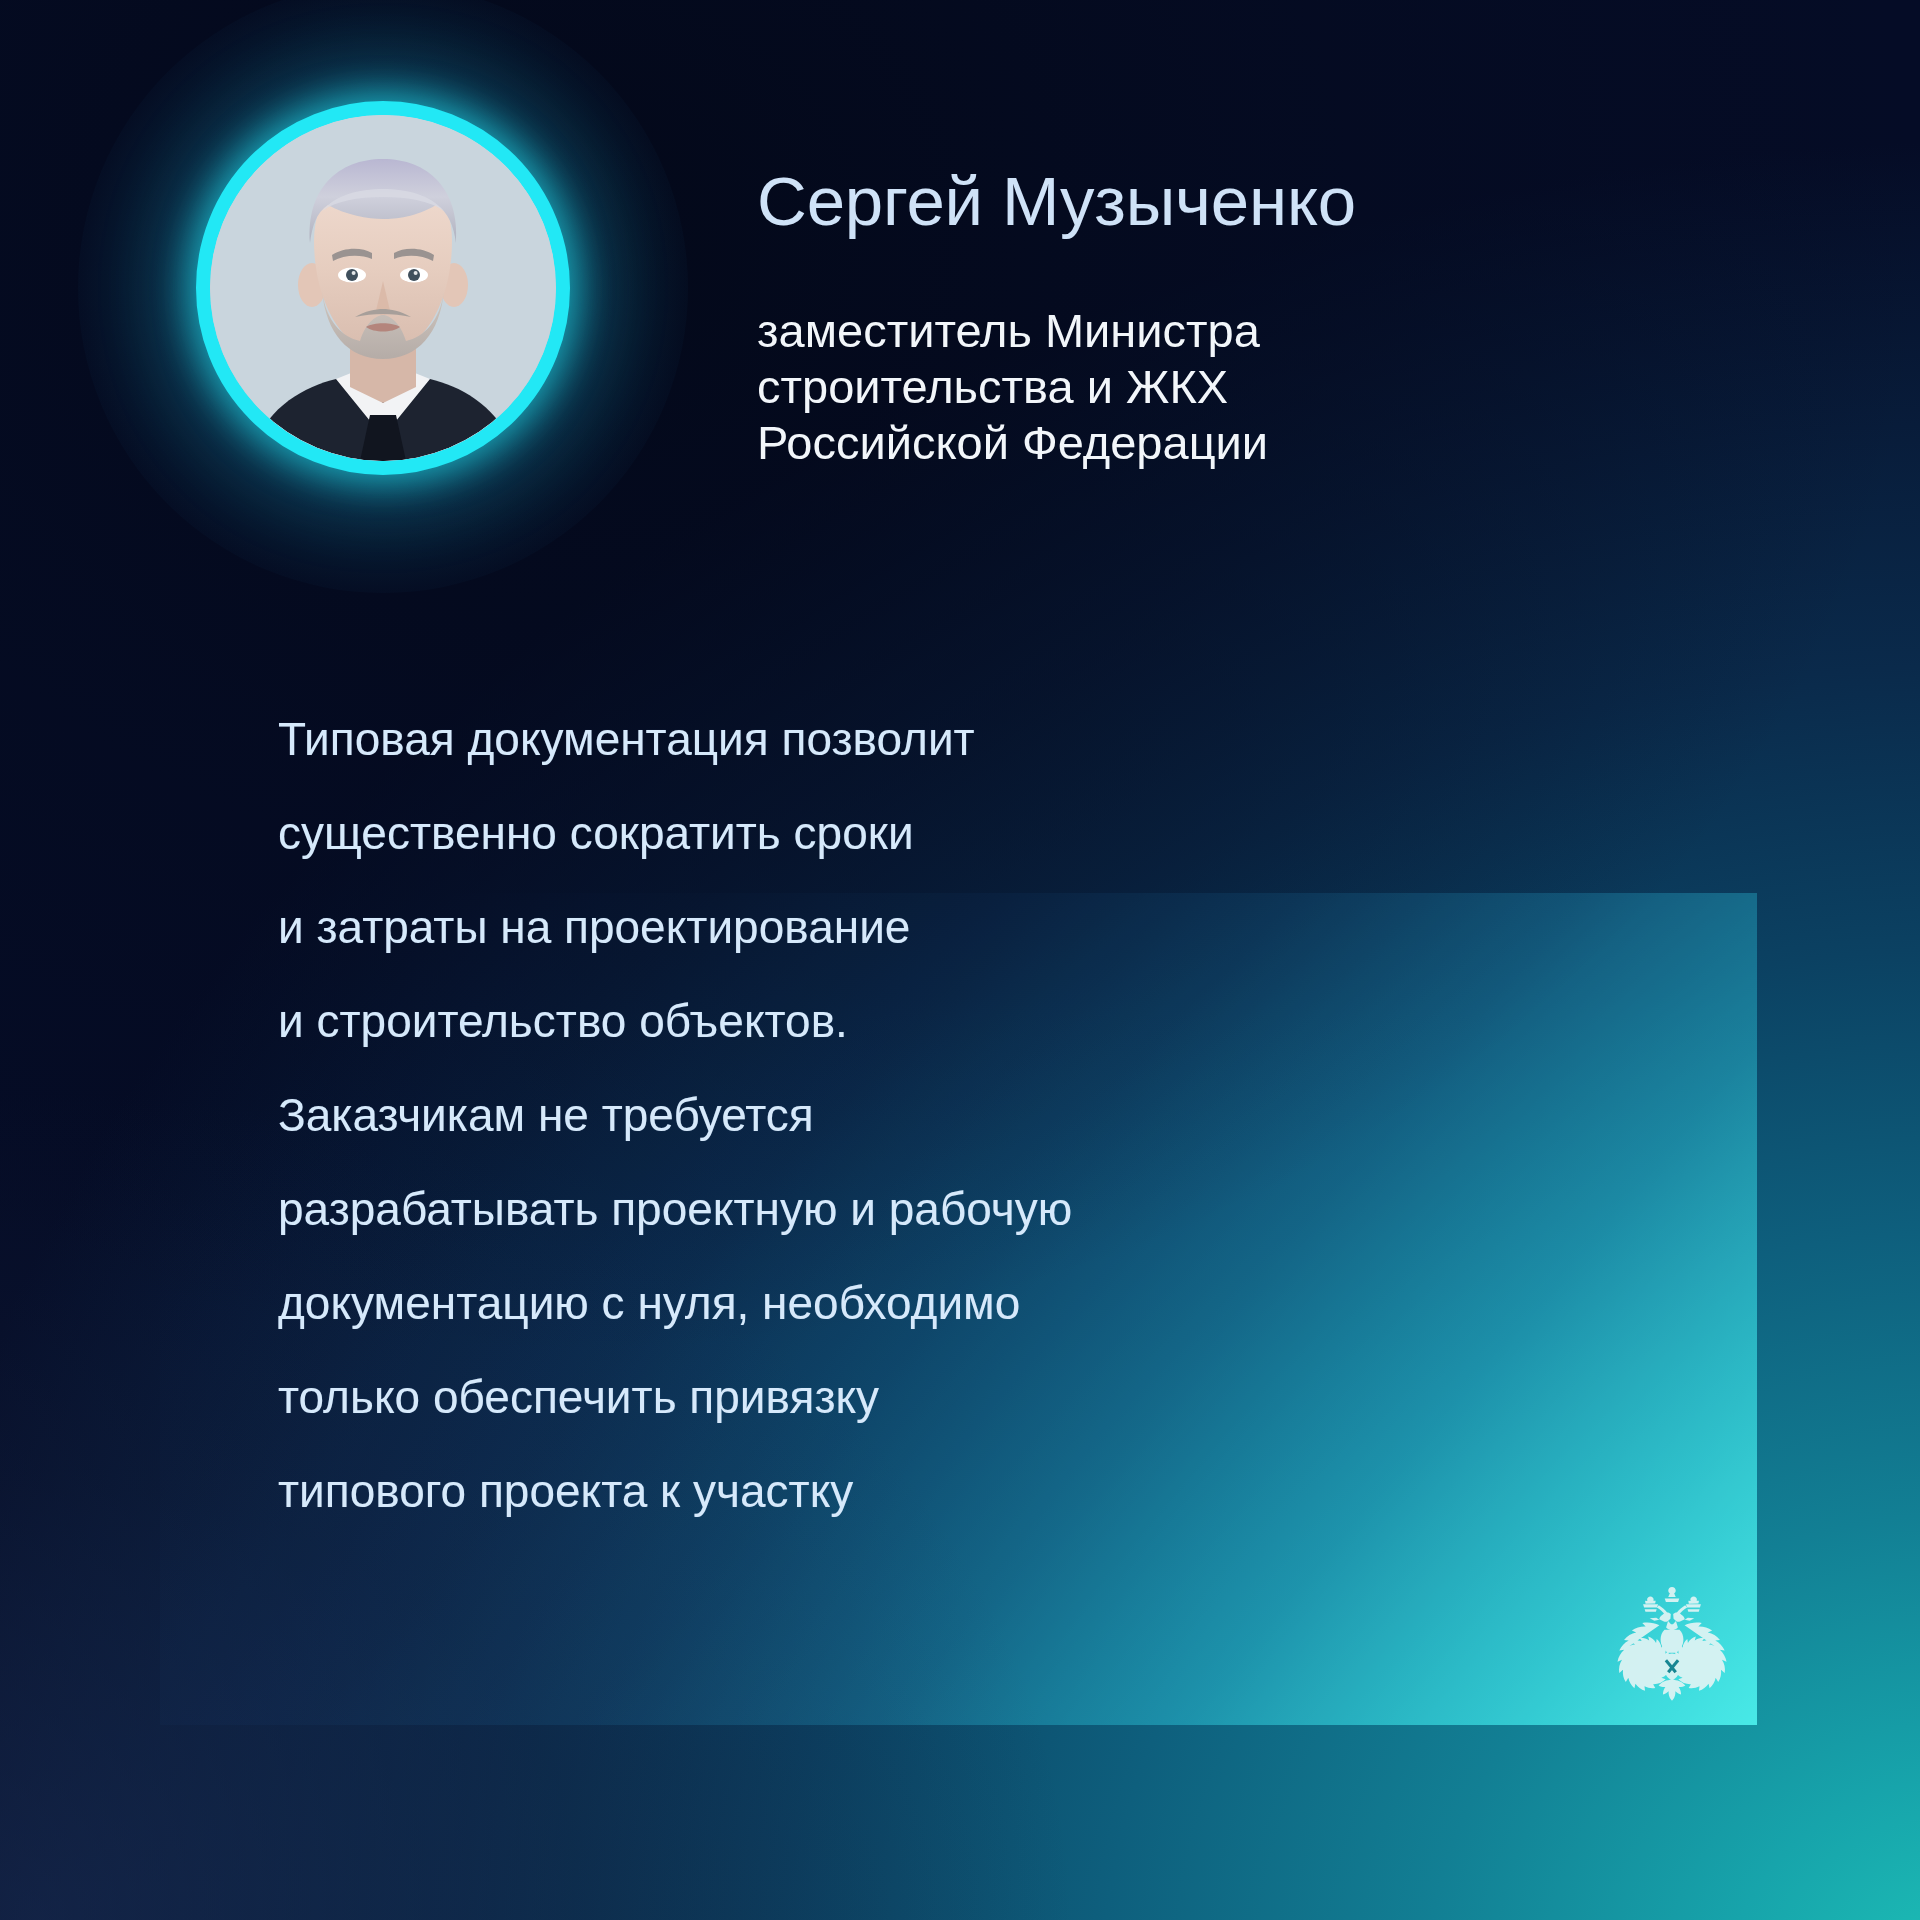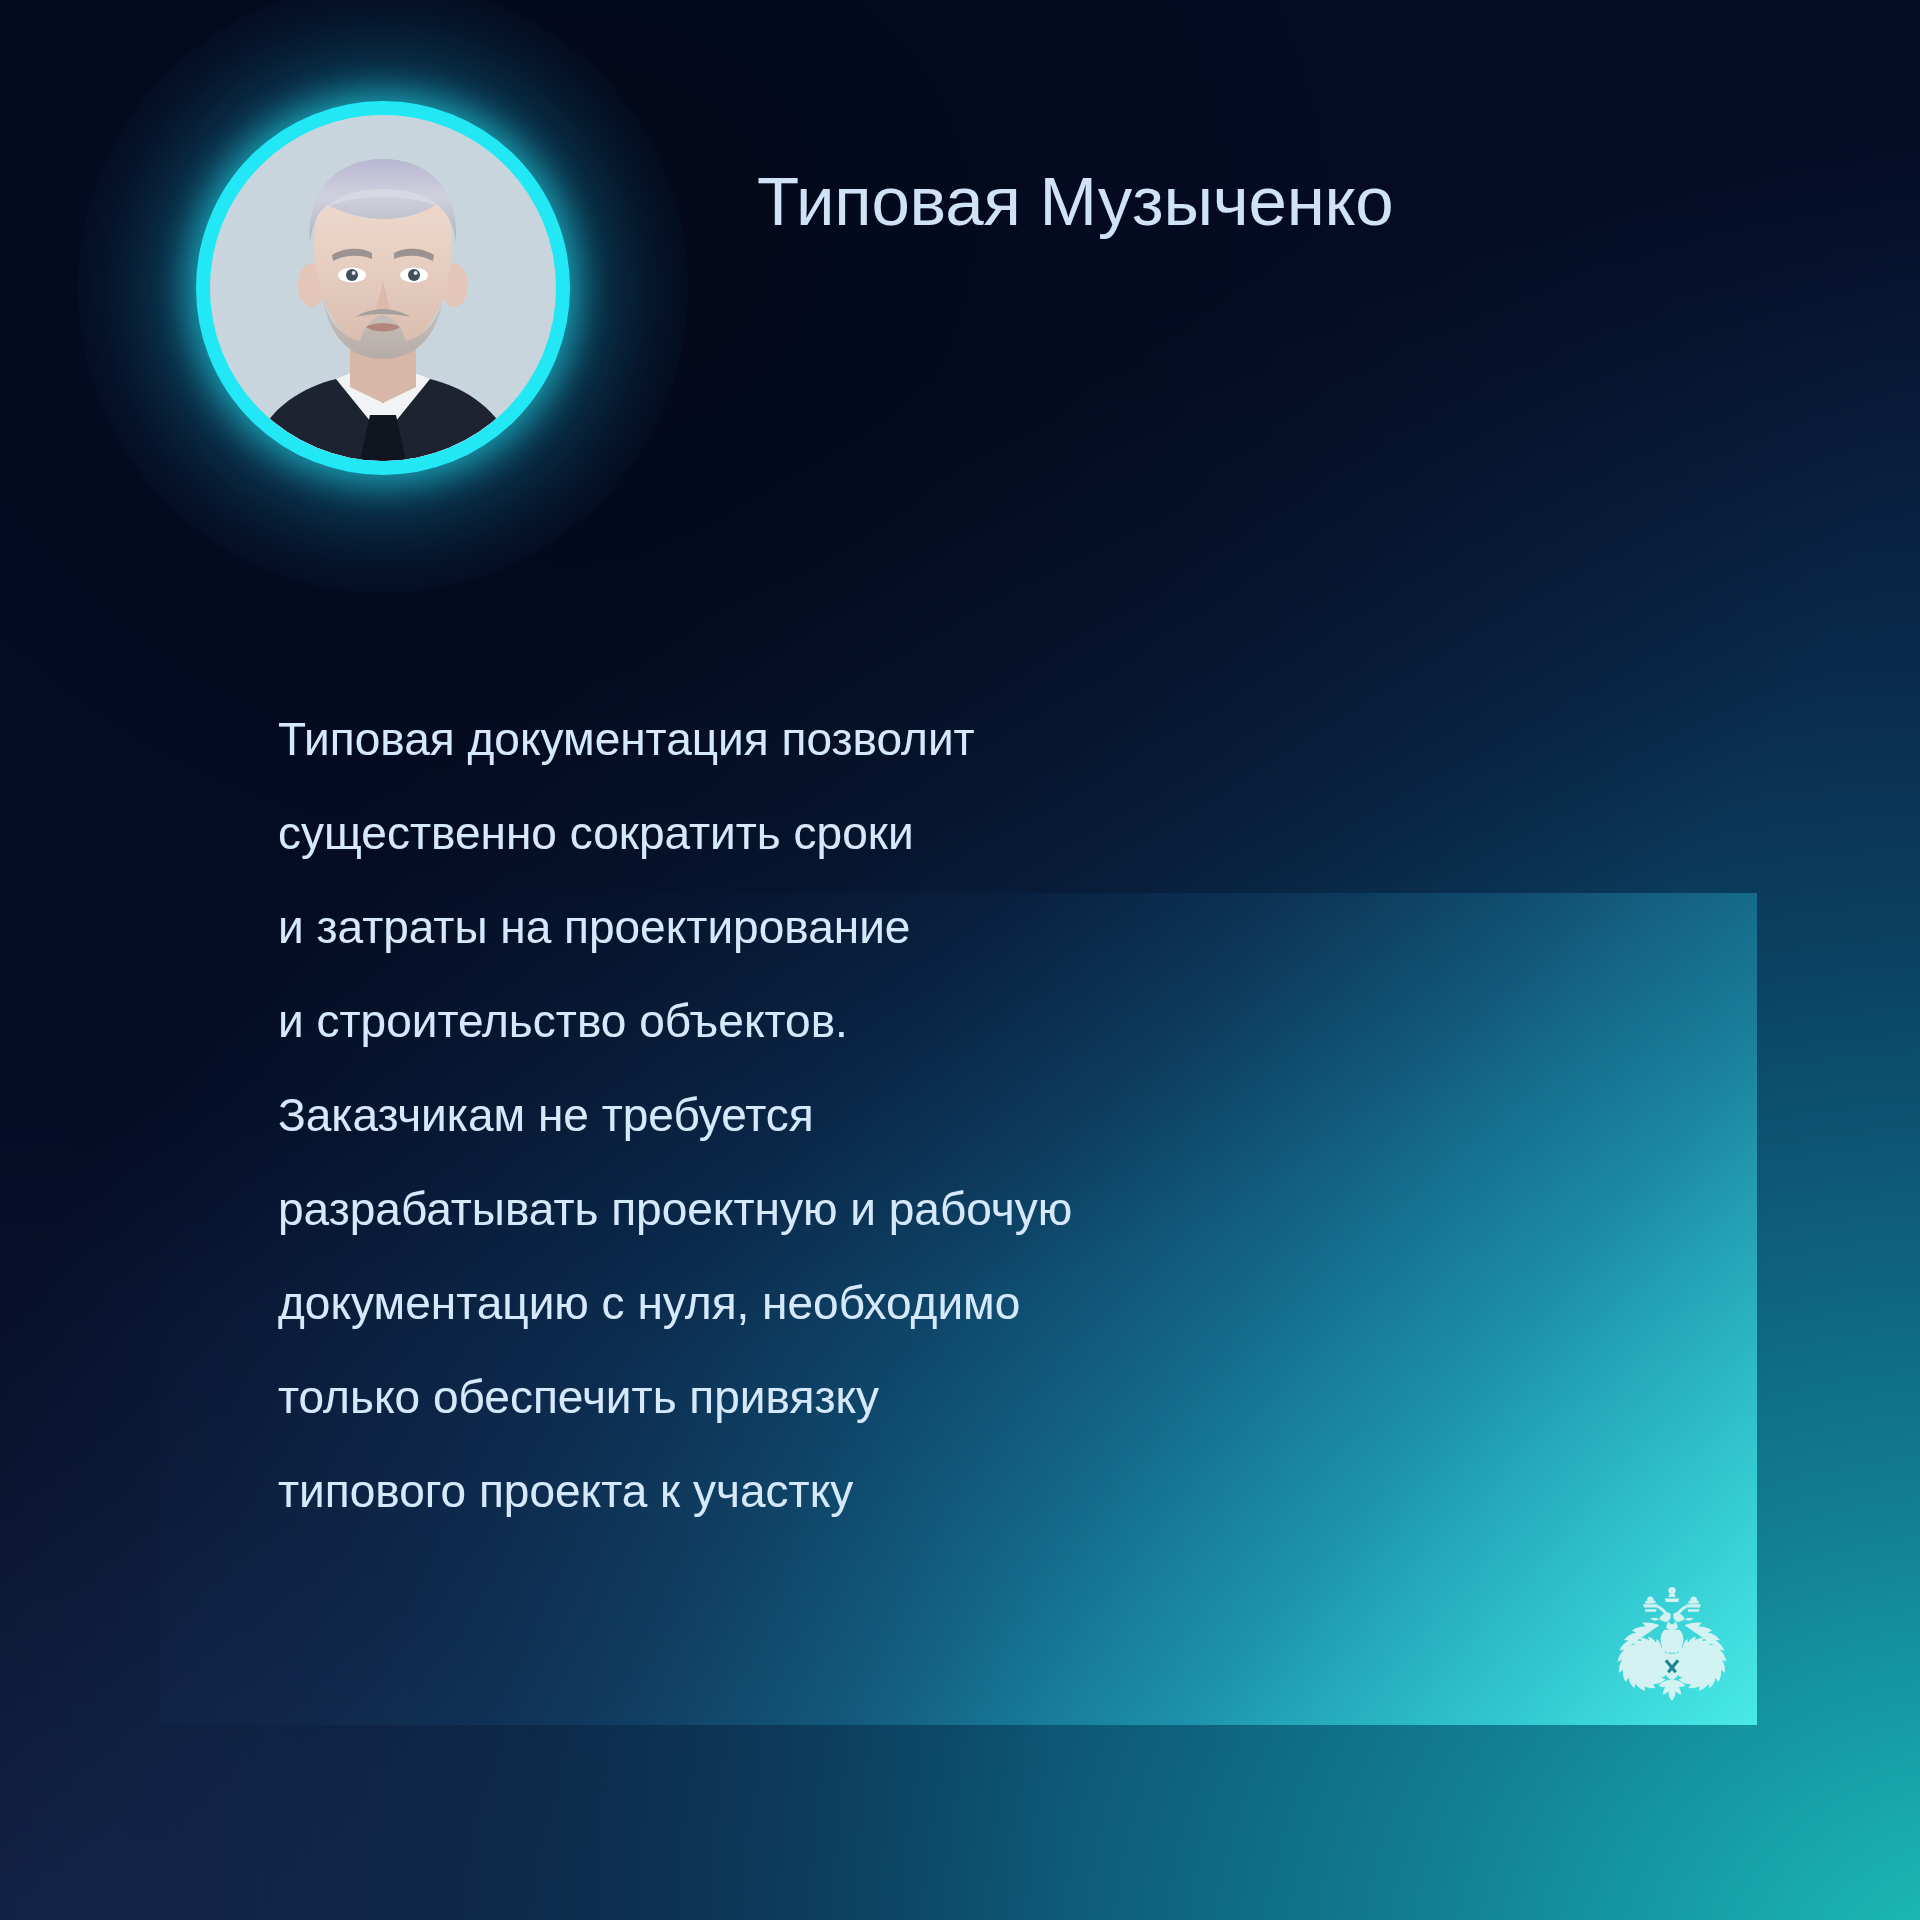--- a/index.html
+++ b/index.html
@@ -241,22 +241,25 @@
             <path d="M156 212 C164 207 182 207 190 212 C182 218 164 218 156 212 Z" fill="#b4857c"></path>
 
             <ellipse cx="173" cy="150" rx="100" ry="120" fill="none"></ellipse>
             <path d="M0 0 H346 V346 H0 Z" fill="url(#none)" opacity="0"></path>
           </g>
         </svg>
       </div>
     </div>
   </div>
 
-  <div class="speaker-name">Типовая Музыченко</div>
-
+  <div class="speaker-name">Сергей Музыченко</div>
+
+  <div class="speaker-role">заместитель Министра
+строительства и ЖКХ
+Российской Федерации</div>
 
   <div class="quote">Типовая документация позволит
 существенно сократить сроки
 и затраты на проектирование
 и строительство объектов.
 Заказчикам не требуется
 разрабатывать проектную и рабочую
 документацию с нуля, необходимо
 только обеспечить привязку
 типового проекта к участку</div>

